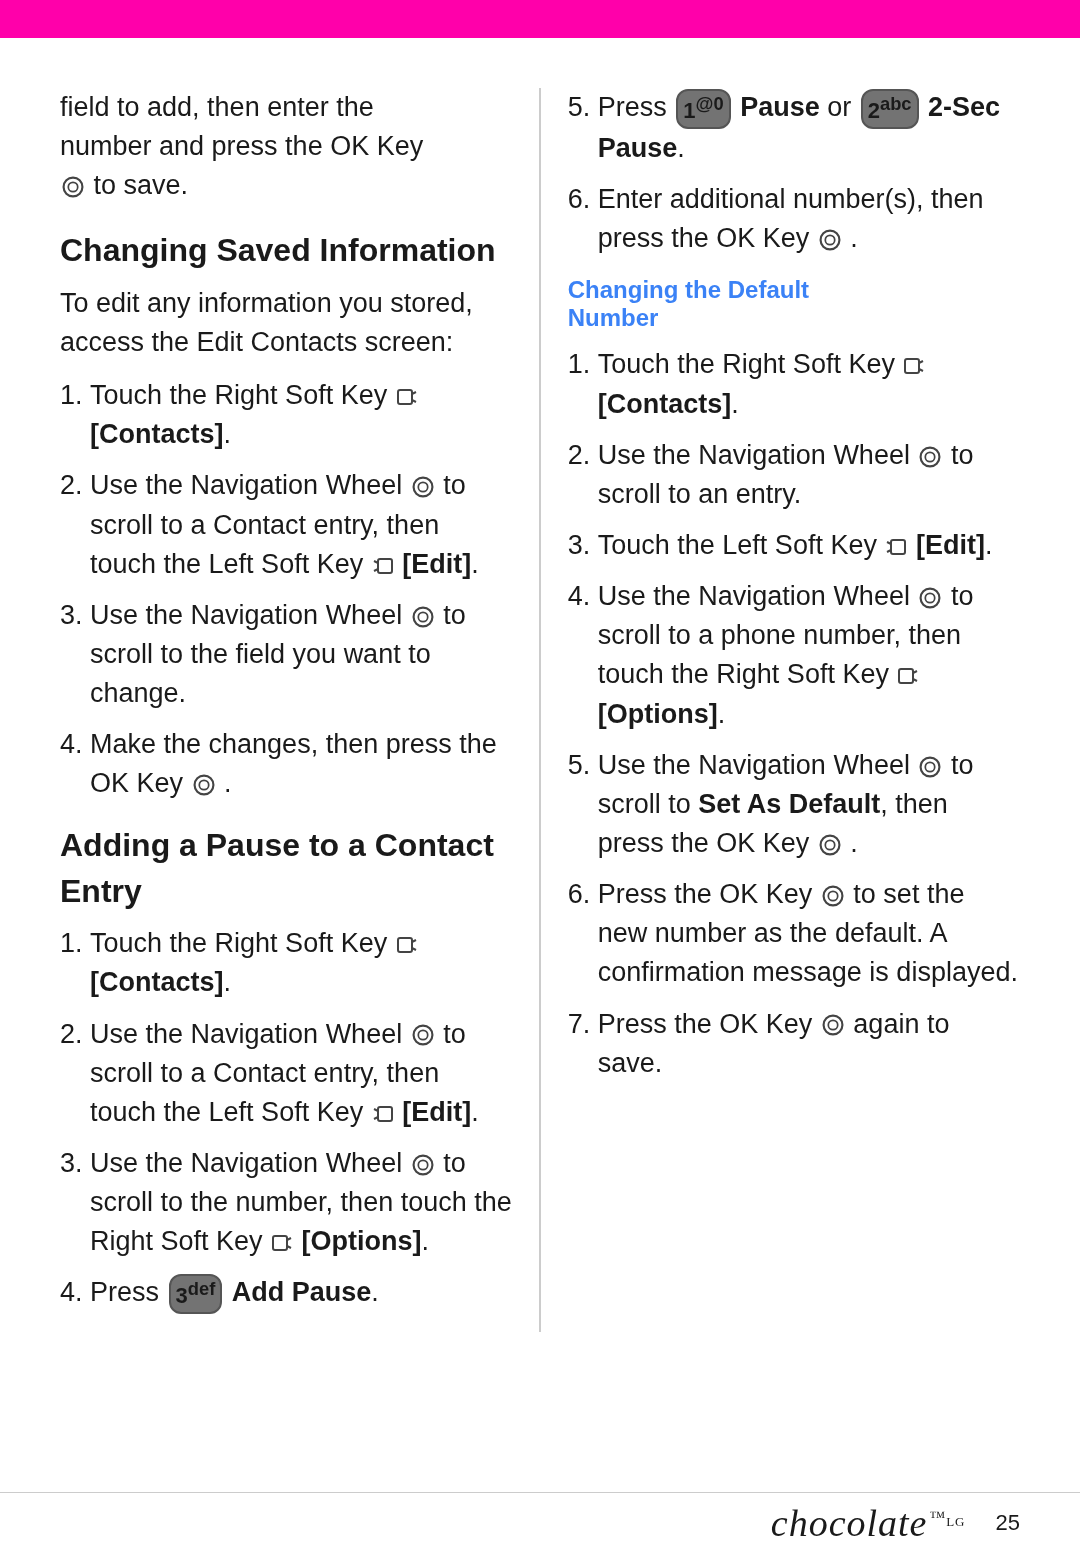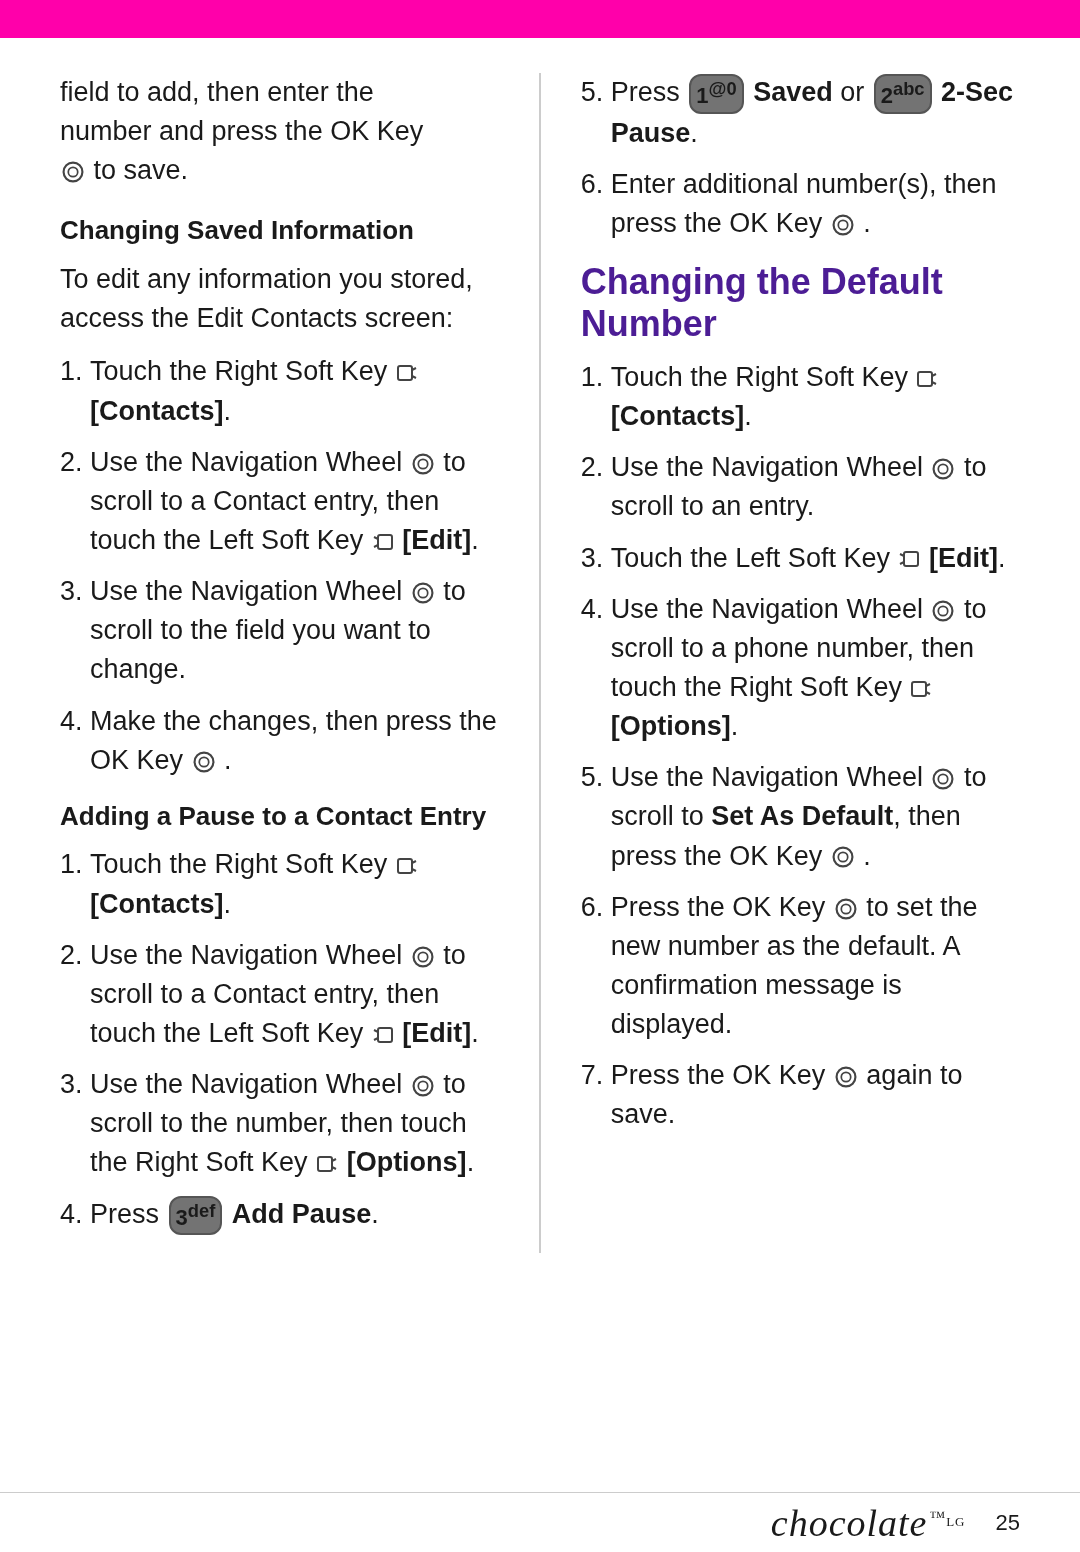--- a/index.html
+++ b/index.html
@@ -15,45 +15,45 @@
 
     .top-bar {
       width: 100%;
       height: 38px;
       background: #ff00aa;
     }
 
     .content-wrapper {
       display: flex;
       flex-direction: row;
-      padding: 35px 60px 0 60px;
-      gap: 40px;
+      padding: 50px 60px 0 60px;
+      gap: 27px;
     }
 
     .left-col {
       flex: 1;
       min-width: 0;
     }
 
     .right-col {
       flex: 1;
       min-width: 0;
     }
 
     .section-heading {
-      font-size: 26px;
+      font-size: 32px;
       font-weight: bold;
       color: #1a1a1a;
       margin-bottom: 10px;
     }
 
     .section-heading-pink {
-      font-size: 36px;
+      font-size: 24px;
       font-weight: bold;
-      color: #4c1d95;
+      color: #3b82f6;
       margin-bottom: 14px;
       line-height: 1.15;
     }
 
     p {
       font-size: 27px;
       line-height: 1.45;
       margin-bottom: 14px;
     }
 
@@ -242,21 +242,21 @@
 
   </div>
 
   <div class="divider-col"></div>
 
   <div class="right-col">
 
     <div>
       <ol start="5">
         <li>
-          Press <span class="key-badge">1<sup>@0</sup></span> <span class="bold">Saved</span> or <span class="key-badge">2<sup>abc</sup></span> <span class="bold">2-Sec Pause</span>.
+          Press <span class="key-badge">1<sup>@0</sup></span> <span class="bold">Pause</span> or <span class="key-badge">2<sup>abc</sup></span> <span class="bold">2-Sec Pause</span>.
         </li>
         <li>
           Enter additional number(s), then press the OK Key
           <svg class="icon-nav" viewBox="0 0 28 28">
             <circle cx="14" cy="14" r="11" fill="none" stroke="#444" stroke-width="2.5"></circle>
             <circle cx="14" cy="14" r="5.5" fill="none" stroke="#444" stroke-width="2"></circle>
           </svg> .
         </li>
       </ol>
     </div>

